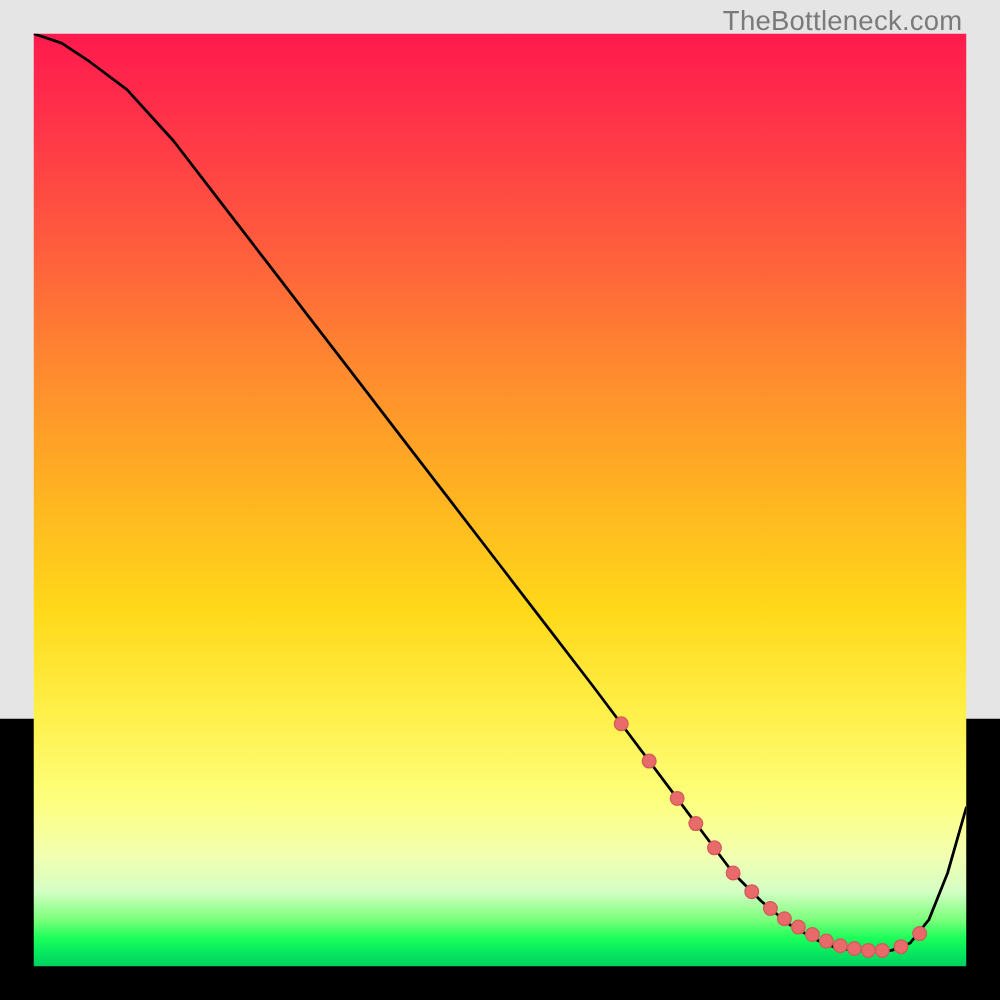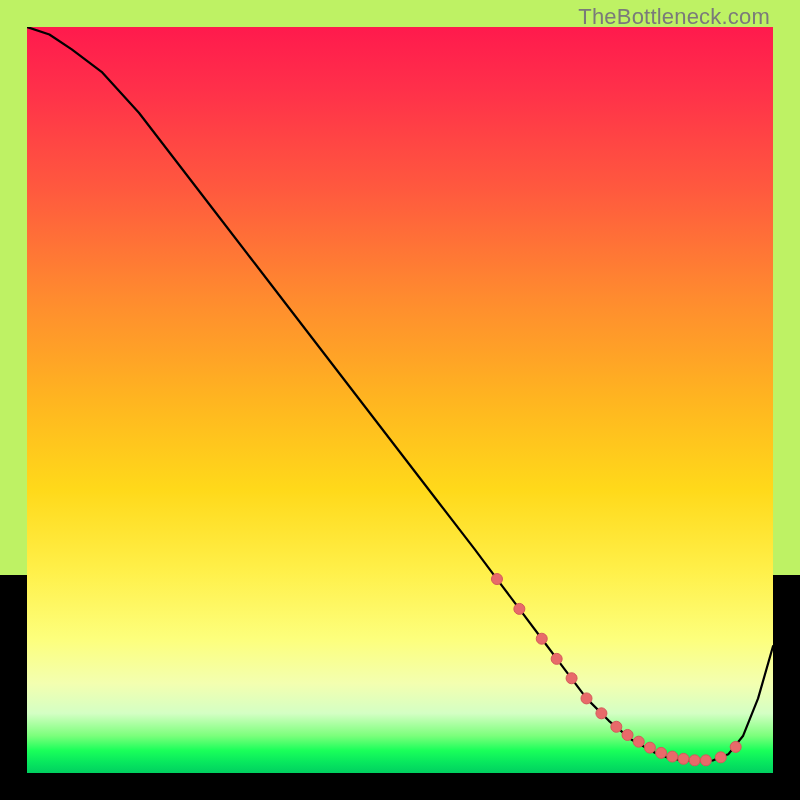--- a/index.html
+++ b/index.html
@@ -8,21 +8,21 @@
     width: 800px;
     height: 800px;
     background: #000;
     overflow: hidden;
     font-family: Arial, Helvetica, sans-serif;
   }
   .frame {
     position: relative;
     width: 800px;
     height: 575px;
-    background: #bef264;
+    background: #e5e5e5;
   }
   .plot {
     position: absolute;
     left: 27px;
     top: 27px;
     width: 746px;
     height: 746px;
     
     background: linear-gradient(
       to bottom,

